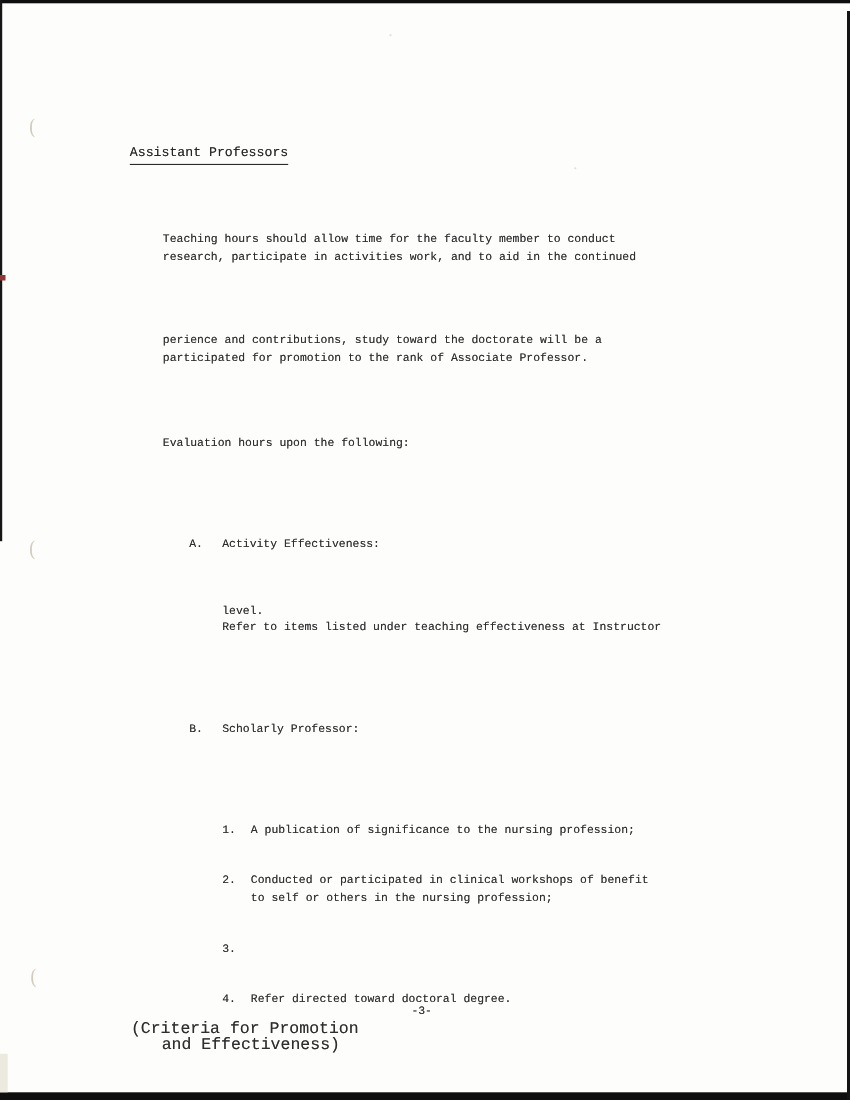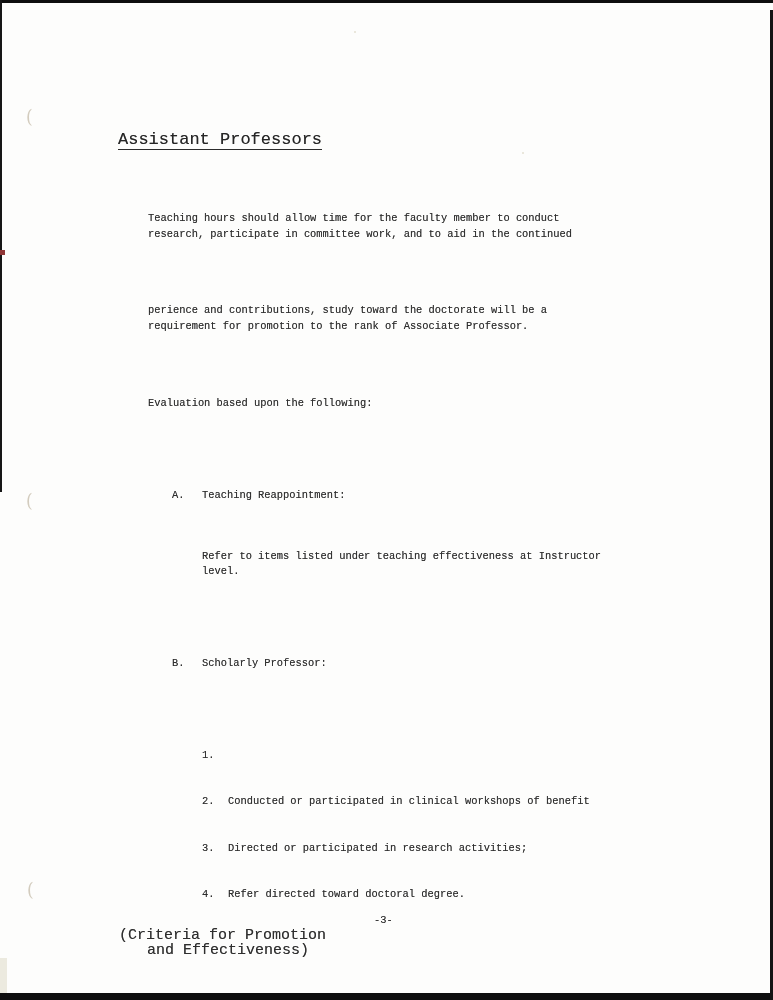--- a/index.html
+++ b/index.html
@@ -22,21 +22,21 @@
   
   #typed{
     position:absolute;left:0;top:85px;width:700px;
     font-size:10.4px;line-height:15.4px;
     text-shadow:0 0 0.5px rgba(40,40,40,0.55);
     white-space:pre;
   }
   .tl{white-space:pre;}
   #doc-heading{
     margin:0 0 0 118px;
-    font-size:17px;line-height:17px;font-weight:normal;color:#262626;
+    font-size:12px;line-height:17px;font-weight:normal;color:#262626;
   }
   #doc-heading .u{border-bottom:1.4px solid #2b2b2b;padding-bottom:1px;display:inline-block;}
   .para{margin:15px 0 0 148px;}
   .sec-head{margin:15px 0 0 172px;display:flex;}
   .sec-label{width:30px;flex:none;}
   .sec-body{margin:15px 0 0 202px;}
   .items{margin:15px 0 0 202px;}
   .item{display:flex;}
   .item-num{width:26px;flex:none;}
   .item-lines{flex:none;}
@@ -83,47 +83,47 @@
   <span class="paren-mark" id="paren-2">(</span>
   <span class="paren-mark" id="paren-3">(</span>
   <div id="red-tick" style="background: rgb(143, 54, 54);"></div>
   <div class="speck" id="speck-1"></div>
   <div class="speck" id="speck-2"></div>
 
   <div id="typed">
 
     <h1 id="doc-heading"><span class="u">Assistant Professors</span></h1>
 
-    <div class="para"><div class="tl">Teaching hours should allow time for the faculty member to conduct</div><div class="tl">research, participate in committee work, and to aid in the continued</div></div>
+    <div class="para"><div class="tl">Teaching hours should allow time for the faculty member to conduct</div><div class="tl">research, participate in activities work, and to aid in the continued</div></div>
 
-    <div class="para"><div class="tl">perience and contributions, study toward the doctorate will be a</div><div class="tl">requirement for promotion to the rank of Associate Professor.</div></div>
+    <div class="para"><div class="tl">perience and contributions, study toward the doctorate will be a</div><div class="tl">participated for promotion to the rank of Associate Professor.</div></div>
 
-    <div class="para">Evaluation based upon the following:</div>
+    <div class="para">Evaluation hours upon the following:</div>
 
     
     <div class="sec-head">
-      <span class="sec-label">A.</span><span class="sec-title">Teaching Reappointment:</span>
+      <span class="sec-label">A.</span><span class="sec-title">Activity Effectiveness:</span>
     </div>
-    <div class="sec-body"><div class="tl">Refer to items listed under teaching effectiveness at Instructor</div><div class="tl">level.</div></div>
+    <div class="sec-body"><div class="tl">level.</div><div class="tl">Refer to items listed under teaching effectiveness at Instructor</div></div>
 
     
     <div class="sec-head">
       <span class="sec-label">B.</span><span class="sec-title">Scholarly Professor:</span>
     </div>
     <div class="items">
       <div class="item">
         <span class="item-num">1.</span>
+        <div class="item-lines"><div class="tl">A publication of significance to the nursing profession;</div></div>
       </div>
       <div class="item">
         <span class="item-num">2.</span>
-        <div class="item-lines"><div class="tl">Conducted or participated in clinical workshops of benefit</div></div>
+        <div class="item-lines"><div class="tl">Conducted or participated in clinical workshops of benefit</div><div class="tl">to self or others in the nursing profession;</div></div>
       </div>
       <div class="item">
         <span class="item-num">3.</span>
-        <div class="item-lines"><div class="tl">Directed or participated in research activities;</div></div>
       </div>
       <div class="item">
         <span class="item-num">4.</span>
         <div class="item-lines"><div class="tl">Refer directed toward doctoral degree.</div></div>
       </div>
     </div>
 
     
     
     

